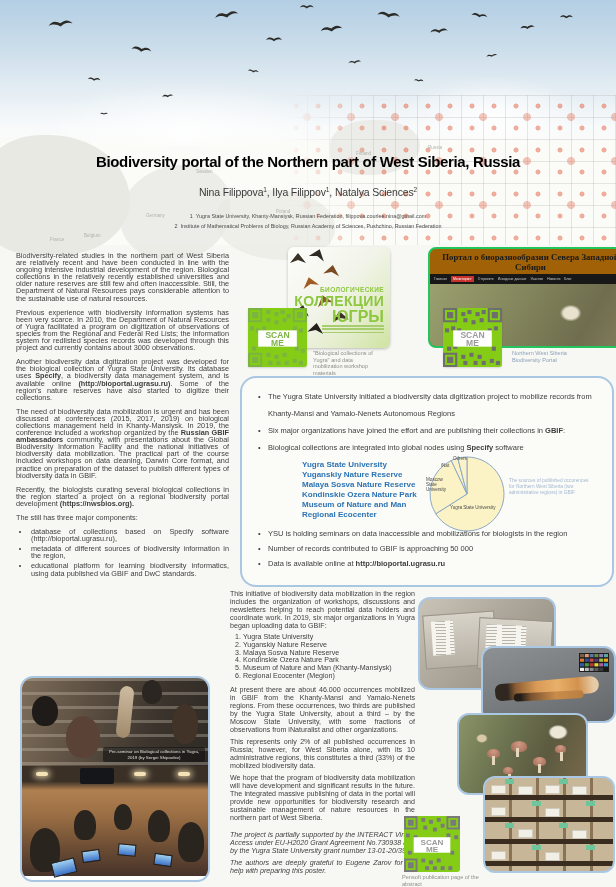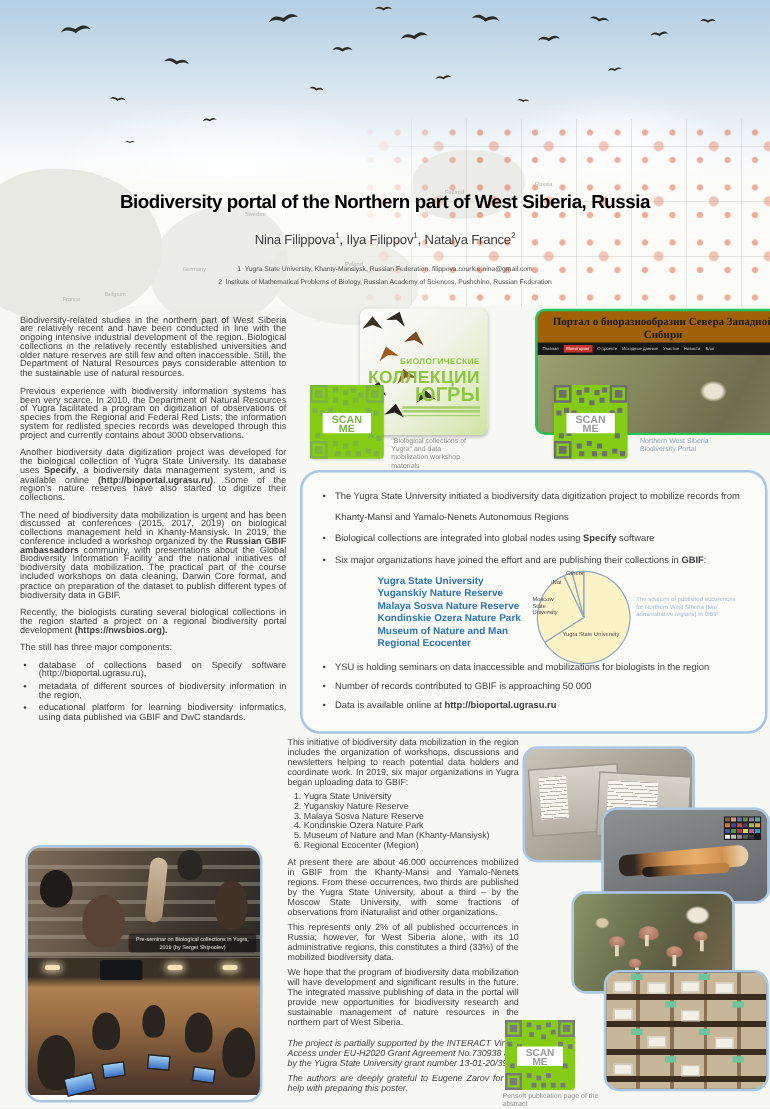--- a/index.html
+++ b/index.html
@@ -192,21 +192,21 @@
     <span class="maplabel" style="left:428px;top:0px">Russia</span>
     <span class="maplabel" style="left:356px;top:6px">Finland</span>
     <span class="maplabel" style="left:196px;top:24px">Sweden</span>
     <span class="maplabel" style="left:276px;top:64px">Poland</span>
     <span class="maplabel" style="left:146px;top:68px">Germany</span>
     <span class="maplabel" style="left:84px;top:88px">Belgium</span>
     <span class="maplabel" style="left:50px;top:92px">France</span>
 
     <h1 class="title">Biodiversity portal of the Northern part of West Siberia, Russia</h1>
     <div class="authors">
-      <span class="author"><span>Nina Filippova</span><sup>1</sup></span><span class="author"><span>Ilya Filippov</span><sup>1</sup></span><span class="author"><span>Natalya France</span><sup>2</sup></span>
+      <span class="author"><span>Nina Filippova</span><sup>1</sup></span><span class="author"><span>Ilya Filippov</span><sup>1</sup></span><span class="author"><span>Natalya Sciences</span><sup>2</sup></span>
     </div>
     <div class="affils">
       <div class="affil"><span class="n">1</span><span>Yugra State University, Khanty-Mansiysk, Russian Federation, filippova.courlee.nina@gmail.com</span></div>
       <div class="affil"><span class="n">2</span><span>Institute of Mathematical Problems of Biology, Russian Academy of Sciences, Pushchino, Russian Federation</span></div>
     </div>
   </div>
 
   <div class="leftcol">
     <p><span>Biodiversity-related studies in the northern part of West Siberia are relatively recent and have been conducted in line with the ongoing intensive industrial development of the region. Biological collections in the relatively recently established universities and older nature reserves are still few and often inaccessible. Still, the Department of Natural Resources pays considerable attention to the sustainable use of natural resources.</span></p>
     <p><span>Previous experience with biodiversity information systems has been very scarce. In 2010, the Department of Natural Resources of Yugra facilitated a program on digitization of observations of species from the Regional and Federal Red Lists; the information system for redlisted species records was developed through this project and currently contains about 3000 observations.</span></p>
@@ -356,22 +356,22 @@
       <rect x="5" y="11" width="19" height="8" fill="#fff"></rect>
       <text x="14.5" y="14.8" text-anchor="middle" font-size="4.2" font-weight="bold" fill="#9a9a9a" font-family="Liberation Sans, sans-serif">SCAN</text>
       <text x="14.5" y="18.6" text-anchor="middle" font-size="4.2" font-weight="bold" fill="#9a9a9a" font-family="Liberation Sans, sans-serif">ME</text>
     </svg>
   </div>
   <div class="caption cap-portal">Northern West Siberia Biodiversity Portal</div>
 
   <div class="bbox">
     <ul class="bb bb1">
       <li><span>The Yugra State University initiated a biodiversity data digitization project to mobilize records from Khanty-Mansi and Yamalo-Nenets Autonomous Regions</span></li>
+      <li><span>Six major organizations have joined the effort and are publishing their collections in </span><span style="font-weight: bold;">GBIF</span><span>:</span></li>
       <li><span>Biological collections are integrated into global nodes using </span><span style="font-weight: bold;">Specify</span><span> software</span></li>
-      <li><span>Six major organizations have joined the effort and are publishing their collections in </span><span style="font-weight: bold;">GBIF</span><span>:</span></li>
     </ul>
     <div class="orglist">
       <div>Yugra State University</div>
       <div>Yuganskiy Nature Reserve</div>
       <div>Malaya Sosva Nature Reserve</div>
       <div>Kondinskie Ozera Nature Park</div>
       <div>Museum of Nature and Man</div>
       <div>Regional Ecocenter</div>
     </div>
     <svg id="pie-svg" class="pie" viewBox="0 0 80 80">

